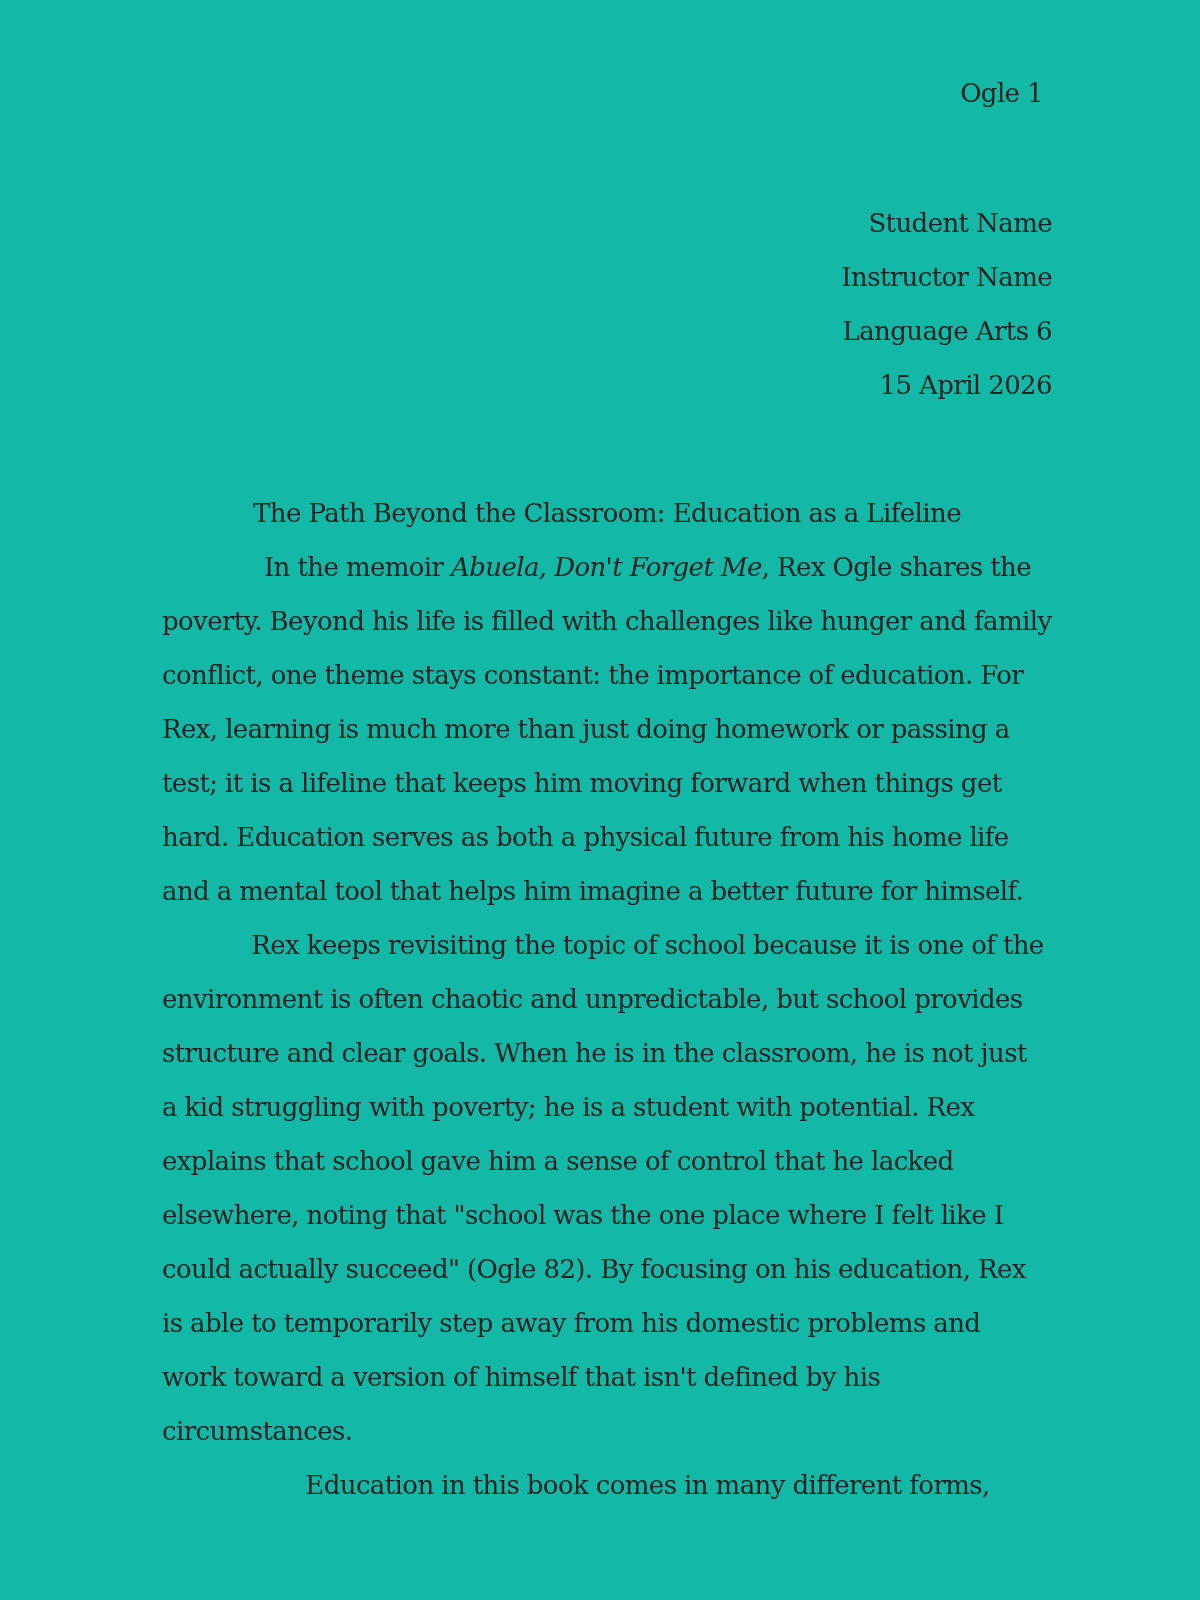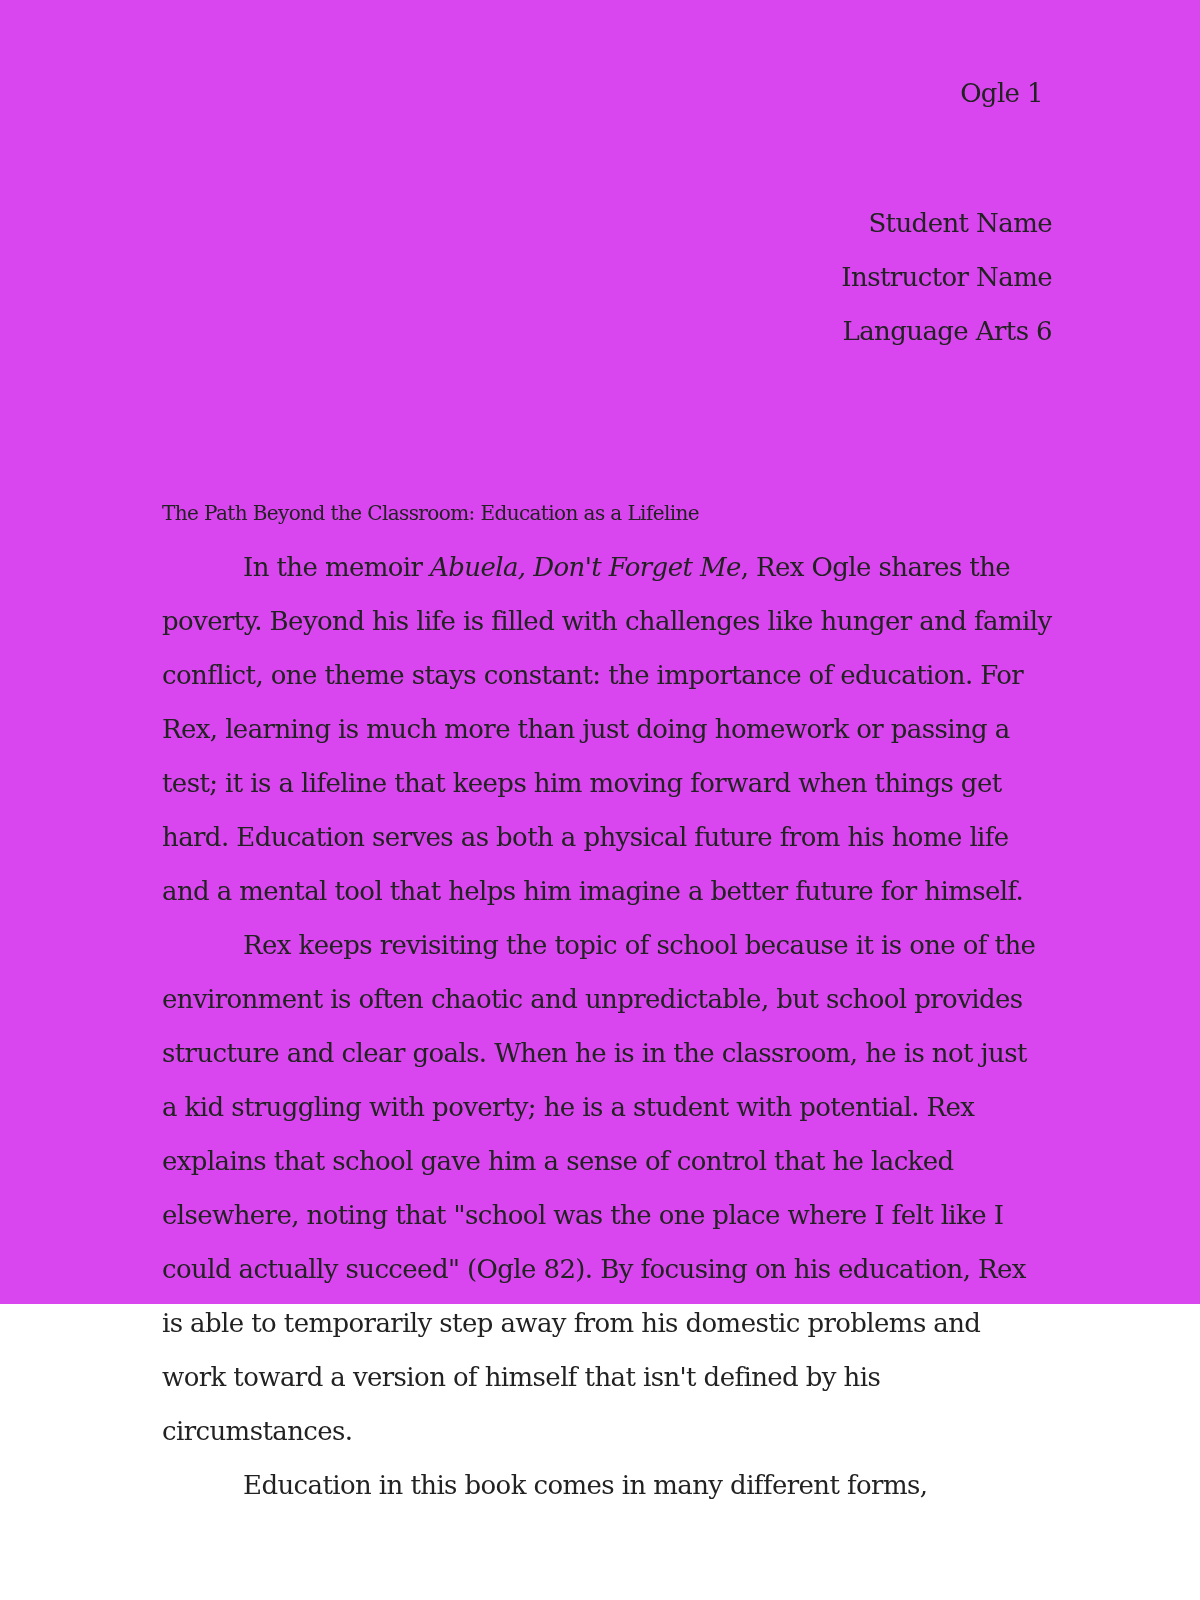--- a/index.html
+++ b/index.html
@@ -13,22 +13,22 @@
       overflow: hidden;
       position: relative;
       font-family: "DejaVu Serif", "Liberation Serif", serif;
       color: #222222;
     }
     .page {
       position: absolute;
       left: 0;
       top: 0;
       width: 1200px;
-      height: 1304px;
-      background: #d946ef;
+      height: 1600px;
+      background: #14b8a6;
     }
     .running-head {
       position: absolute;
       top: 76px;
       right: 157px;
       font-size: 26px;
       line-height: 34px;
       letter-spacing: -0.6px;
     }
     .heading-block {
@@ -43,57 +43,59 @@
       line-height: 54px;
       letter-spacing: -0.6px;
       height: 54px;
       white-space: nowrap;
     }
     .title {
       position: absolute;
       left: 162px;
       top: 486px;
       width: 890px;
-      text-align: left;
-      font-size: 20px;
+      text-align: center;
+      font-size: 26px;
       line-height: 54px;
       letter-spacing: -0.6px;
       white-space: nowrap;
     }
     .body-text {
       position: absolute;
       left: 162px;
       top: 540px;
       width: 890px;
     }
     .line {
       font-size: 26px;
       line-height: 54px;
       height: 54px;
       letter-spacing: -0.6px;
       white-space: nowrap;
     }
     .line.indent {
       padding-left: 81px;
+      text-align: center;
     }
     .ital {
       font-style: italic;
     }
   </style>
 </head>
 <body>
 
 <div class="page">
 
   <div class="running-head">Ogle 1</div>
 
   <div class="heading-block">
     <div class="heading-line">Student Name</div>
     <div class="heading-line">Instructor Name</div>
     <div class="heading-line">Language Arts 6</div>
+    <div class="heading-line">15 April 2026</div>
   </div>
 
   <div class="title">The Path Beyond the Classroom: Education as a Lifeline</div>
 
   <div class="body-text">
 
     <div class="paragraph">
       <div class="line indent"><span>In the memoir </span><span class="ital">Abuela, Don't Forget Me</span><span>, Rex Ogle shares the</span></div>
       <div class="line">poverty. Beyond his life is filled with challenges like hunger and family</div>
       <div class="line">conflict, one theme stays constant: the importance of education. For</div>

